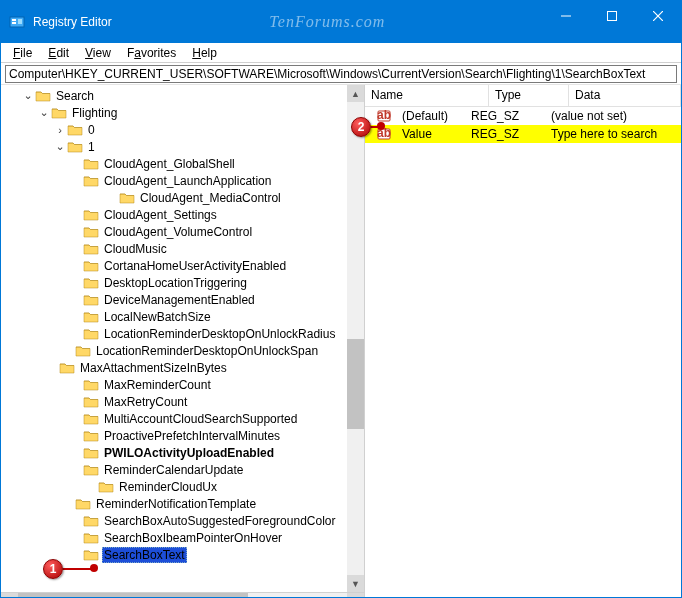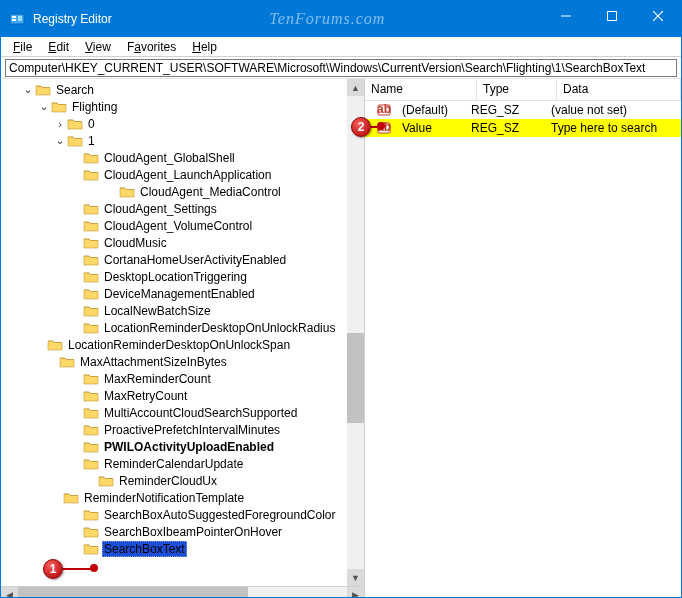--- a/index.html
+++ b/index.html
@@ -1,18 +1,18 @@
 <!DOCTYPE html>
 <html><head>
 <meta charset="utf-8">
 <style>
 * { margin: 0; padding: 0; box-sizing: border-box; font-family: "Segoe UI", Tahoma, sans-serif; font-size: 12px; }
 body { background: #fff; width: 682px; height: 598px; overflow: hidden; position: relative; border: 1px solid #0078d7; }
 
-.titlebar { background: #0078d7; color: #fff; height: 36px; display: flex; align-items: center; }
+.titlebar { background: #0078d7; color: #fff; height: 42px; display: flex; align-items: center; }
 .titlebar .icon { width: 16px; height: 16px; margin: 0 8px; display: flex; align-items: center; justify-content: center; }
 .titlebar .title { flex: 0 0 auto; font-size: 12px; }
 .titlebar .watermark { flex: 1; text-align: center; font-size: 16px; color: rgba(255,255,255,0.5); font-style: italic; font-family: Georgia, serif; letter-spacing: 1px; pointer-events: none; }
 .titlebar .winbtns { display: flex; height: 100%; }
 .titlebar .winbtn { width: 46px; height: 30px; display: flex; align-items: center; justify-content: center; color: #fff; }
 
 .menubar { height: 20px; display: flex; align-items: center; padding: 0 4px; border-bottom: 1px solid #d0d0d0; }
 .menubar .menu-item { padding: 2px 8px; cursor: default; }
 .menubar .menu-item .ul { text-decoration: underline; }
 
@@ -26,21 +26,21 @@
 .tree { padding: 2px 0 2px 0; white-space: nowrap; }
 .tree-row { display: flex; align-items: center; height: 17px; padding-right: 4px; }
 .tree-row .tw { width: 14px; text-align: center; color: #404040; font-size: 11px; display: inline-flex; justify-content: center; align-items: center; }
 .tree-row .folder { width: 16px; height: 14px; margin-right: 3px; display: inline-flex; align-items: center; justify-content: center; }
 .tree-row .label { padding: 0 2px; }
 .tree-row.selected .label { background: #1d4ed8; border: 1px dotted #7aa7c7; padding: 0 1px; }
 
 .values-pane { flex: 1; display: flex; flex-direction: column; }
 .values-header { display: flex; height: 22px; border-bottom: 1px solid #e1e1e1; }
 .values-header .col { padding: 3px 6px; border-right: 1px solid #e1e1e1; font-size: 12px; background: #fff; }
-.col-name { width: 112px; }
+.col-name { width: 124px; }
 .col-type { width: 80px; }
 .col-data { flex: 1; }
 
 .values-body { flex: 1; }
 .value-row { display: flex; height: 18px; align-items: center; }
 .value-row.highlight { background: #ffff00; }
 .value-row .vname { width: 100px; display: flex; align-items: center; padding-left: 4px; gap: 3px; }
 .value-row .vtype { width: 80px; padding-left: 6px; }
 .value-row .vdata { flex: 1; padding-left: 6px; }
 
@@ -255,21 +255,21 @@
           <div class="tree-row" style="padding-left: 68px;">
             <span class="tw"></span>
             <span class="folder">
               <svg width="16" height="14" viewBox="0 0 16 14">
                 <path class="folder-svg" d="M1 3 h5 l1.5 1.5 H15 V12 H1 Z"></path>
                 <path d="M1 3 h5 l1.5 1.5 H15" fill="none" stroke="#b58a1a" stroke-width=".5"></path>
               </svg>
             </span>
             <span class="label">LocationReminderDesktopOnUnlockRadius</span>
           </div>
-          <div class="tree-row" style="padding-left: 32px;">
+          <div class="tree-row" style="padding-left: 32px; margin-left: 28px;">
             <span class="tw"></span>
             <span class="folder">
               <svg width="16" height="14" viewBox="0 0 16 14">
                 <path class="folder-svg" d="M1 3 h5 l1.5 1.5 H15 V12 H1 Z"></path>
                 <path d="M1 3 h5 l1.5 1.5 H15" fill="none" stroke="#b58a1a" stroke-width=".5"></path>
               </svg>
             </span>
             <span class="label">LocationReminderDesktopOnUnlockSpan</span>
           </div>
           <div class="tree-row" style="padding-left: 44px;">
@@ -345,21 +345,21 @@
           <div class="tree-row" style="padding-left: 83px;">
             <span class="tw"></span>
             <span class="folder">
               <svg width="16" height="14" viewBox="0 0 16 14">
                 <path class="folder-svg" d="M1 3 h5 l1.5 1.5 H15 V12 H1 Z"></path>
                 <path d="M1 3 h5 l1.5 1.5 H15" fill="none" stroke="#b58a1a" stroke-width=".5"></path>
               </svg>
             </span>
             <span class="label">ReminderCloudUx</span>
           </div>
-          <div class="tree-row" style="padding-left: 48px;">
+          <div class="tree-row" style="padding-left: 60px;">
             <span class="tw"></span>
             <span class="folder">
               <svg width="16" height="14" viewBox="0 0 16 14">
                 <path class="folder-svg" d="M1 3 h5 l1.5 1.5 H15 V12 H1 Z"></path>
                 <path d="M1 3 h5 l1.5 1.5 H15" fill="none" stroke="#b58a1a" stroke-width=".5"></path>
               </svg>
             </span>
             <span class="label">ReminderNotificationTemplate</span>
           </div>
           <div class="tree-row" style="padding-left: 68px;">

